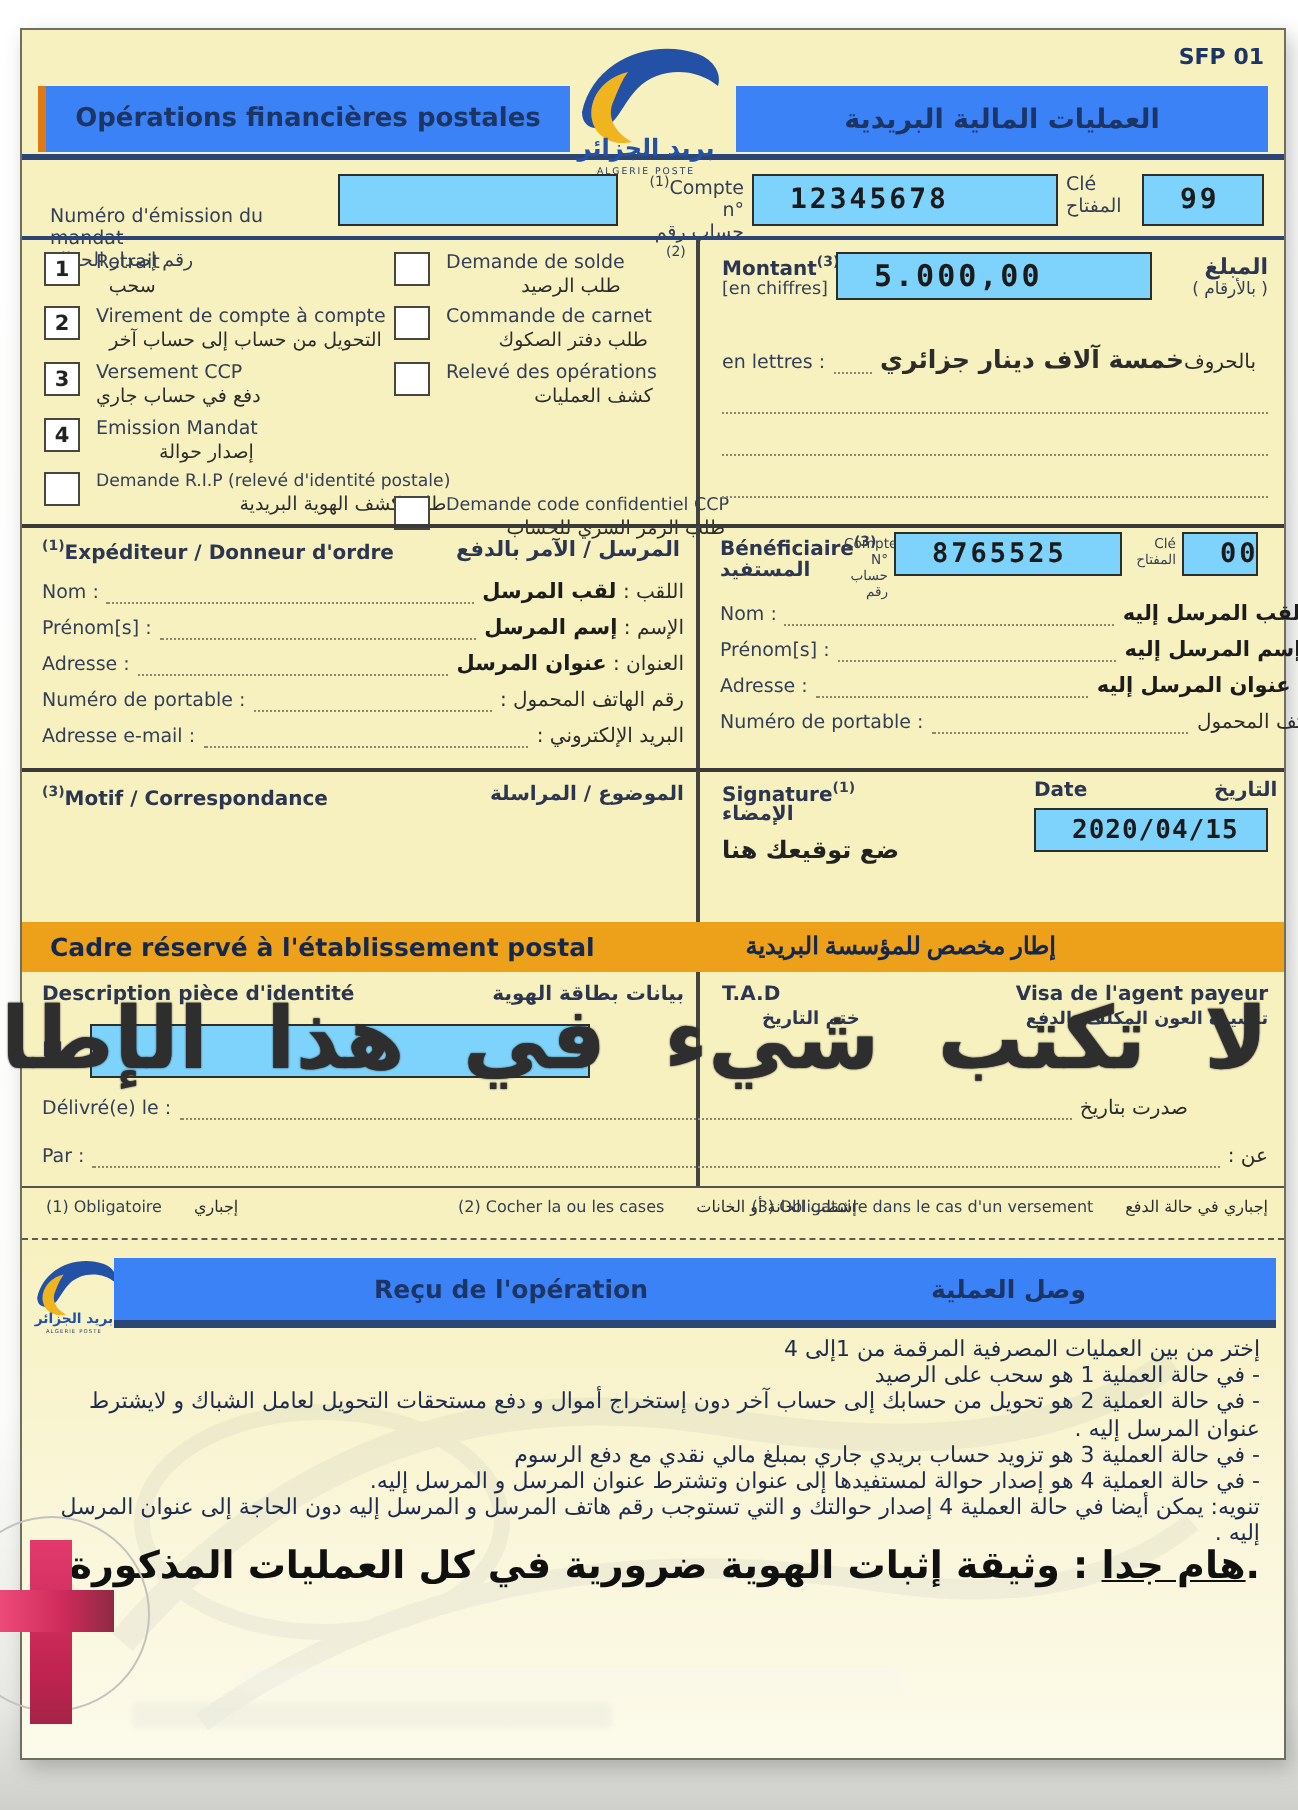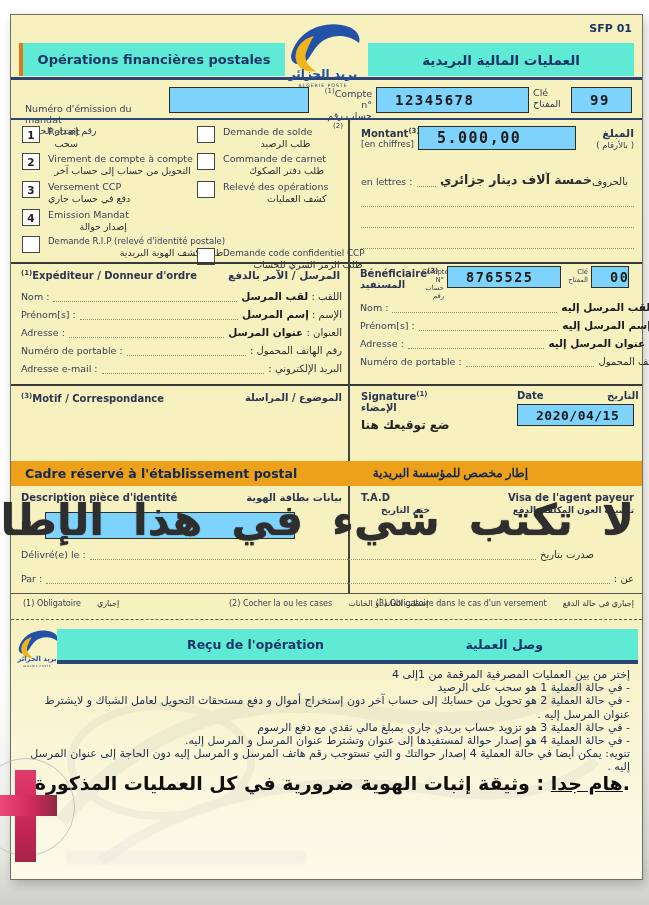--- a/index.html
+++ b/index.html
@@ -8,21 +8,21 @@
     background:linear-gradient(180deg,#ffffff 0%,#fcfcfa 78%,#e8e8e4 94%,#cfcfcb 100%);
     font-family:"DejaVu Sans",sans-serif;
   }
   #doc{
     position:absolute;left:10px;top:14px;width:631px;height:864px;
     background:#f7f1c0;border:1.4px solid #6f6f60;
     box-shadow:3px 4px 10px rgba(0,0,0,.22);
   }
   .abs{position:absolute;}
   .navy{color:#1d3565;}
-  .band{position:absolute;background:#5eead4;display:flex;align-items:center;}
+  .band{position:absolute;background:#3b82f6;display:flex;align-items:center;}
   .band .t{font-weight:bold;color:#1d3565;}
   .rule{position:absolute;left:0;right:0;background:#2a4576;}
   .vdiv{position:absolute;width:1.6px;background:#44443e;}
   .lbl{font-size:9.5px;color:#343e55;}
   .lbl-b{font-size:10px;font-weight:bold;color:#2c3650;}
   .sup{font-size:7px;vertical-align:super;color:#343e55;}
   .ar{direction:rtl;}
   .box{background:#7dd3fc;border:1.5px solid #2d2d2a;display:flex;align-items:center;padding:0 18px;box-sizing:border-box;}
   .num{font-family:"DejaVu Sans Mono",monospace;font-weight:bold;letter-spacing:1.5px;font-size:14px;color:#1b1b1b;}
   .dots{flex:1;border-bottom:1.3px dotted #8d8770;height:10px;margin:0 4px;}

